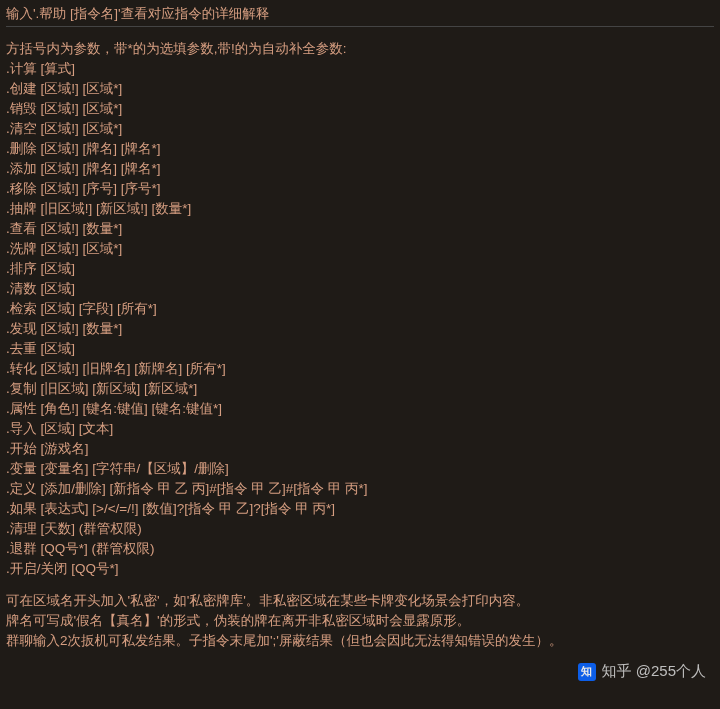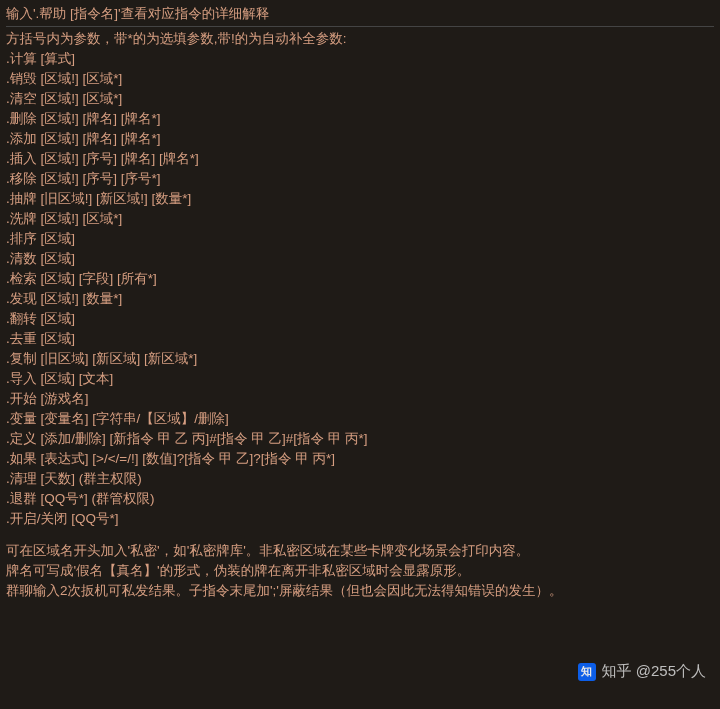--- a/index.html
+++ b/index.html
@@ -1,52 +1,54 @@
 <!DOCTYPE html>
 <html><head>
 <meta charset="utf-8">
 <style>
   html,body{margin:0;padding:0;background:#1f1b17;width:720px;height:709px;overflow:hidden;font-family:"Microsoft YaHei","PingFang SC",sans-serif}
   .wrap{position:relative;width:720px;height:709px}
   .content{padding:4px 6px;font-size:13.5px;line-height:20px;color:#d69e81}
-  .title-bar{color:#d69e81;border-bottom:1px solid #444;padding-bottom:2px;margin-bottom:2px}
+  .title-bar{color:#d69e81;border-bottom:1px solid #444;padding-bottom:2px;margin-bottom:12px}
   .line{white-space:pre}
   .notes{margin-top:12px}
   .watermark{position:absolute;right:14px;bottom:28px;color:#cfcfcf;font-size:15px;display:flex;align-items:center;gap:6px;opacity:.9}
   .zh-icon{width:18px;height:18px;border-radius:3px;background:#0b66ff;color:#fff;font-size:11px;font-weight:700;display:flex;align-items:center;justify-content:center;line-height:1}
 </style>
 </head>
 <body>
 <div class="wrap">
 <div class="content">
   <div class="title-bar">输入'.帮助 [指令名]'查看对应指令的详细解释</div>
   <div class="line">方括号内为参数，带*的为选填参数,带!的为自动补全参数:</div>
 
   <div class="line">.计算 [算式]</div>
+  <div class="line">.创建 [区域!] [区域*]</div>
   <div class="line">.销毁 [区域!] [区域*]</div>
   <div class="line">.清空 [区域!] [区域*]</div>
   <div class="line">.删除 [区域!] [牌名] [牌名*]</div>
   <div class="line">.添加 [区域!] [牌名] [牌名*]</div>
-  <div class="line">.插入 [区域!] [序号] [牌名] [牌名*]</div>
   <div class="line">.移除 [区域!] [序号] [序号*]</div>
   <div class="line">.抽牌 [旧区域!] [新区域!] [数量*]</div>
+  <div class="line">.查看 [区域!] [数量*]</div>
   <div class="line">.洗牌 [区域!] [区域*]</div>
   <div class="line">.排序 [区域]</div>
   <div class="line">.清数 [区域]</div>
   <div class="line">.检索 [区域] [字段] [所有*]</div>
   <div class="line">.发现 [区域!] [数量*]</div>
-  <div class="line">.翻转 [区域]</div>
   <div class="line">.去重 [区域]</div>
+  <div class="line">.转化 [区域!] [旧牌名] [新牌名] [所有*]</div>
   <div class="line">.复制 [旧区域] [新区域] [新区域*]</div>
+  <div class="line">.属性 [角色!] [键名:键值] [键名:键值*]</div>
   <div class="line">.导入 [区域] [文本]</div>
   <div class="line">.开始 [游戏名]</div>
   <div class="line">.变量 [变量名] [字符串/【区域】/删除]</div>
   <div class="line">.定义 [添加/删除] [新指令 甲 乙 丙]#[指令 甲 乙]#[指令 甲 丙*]</div>
   <div class="line">.如果 [表达式] [&gt;/&lt;/=/!] [数值]?[指令 甲 乙]?[指令 甲 丙*]</div>
-  <div class="line">.清理 [天数] (群主权限)</div>
+  <div class="line">.清理 [天数] (群管权限)</div>
   <div class="line">.退群 [QQ号*] (群管权限)</div>
   <div class="line">.开启/关闭 [QQ号*]</div>
 
   <div class="notes">
     <div class="line">可在区域名开头加入'私密'，如'私密牌库'。非私密区域在某些卡牌变化场景会打印内容。</div>
     <div class="line">牌名可写成'假名【真名】'的形式，伪装的牌在离开非私密区域时会显露原形。</div>
     <div class="line">群聊输入2次扳机可私发结果。子指令末尾加';'屏蔽结果（但也会因此无法得知错误的发生）。</div>
 
   </div>
 </div>

